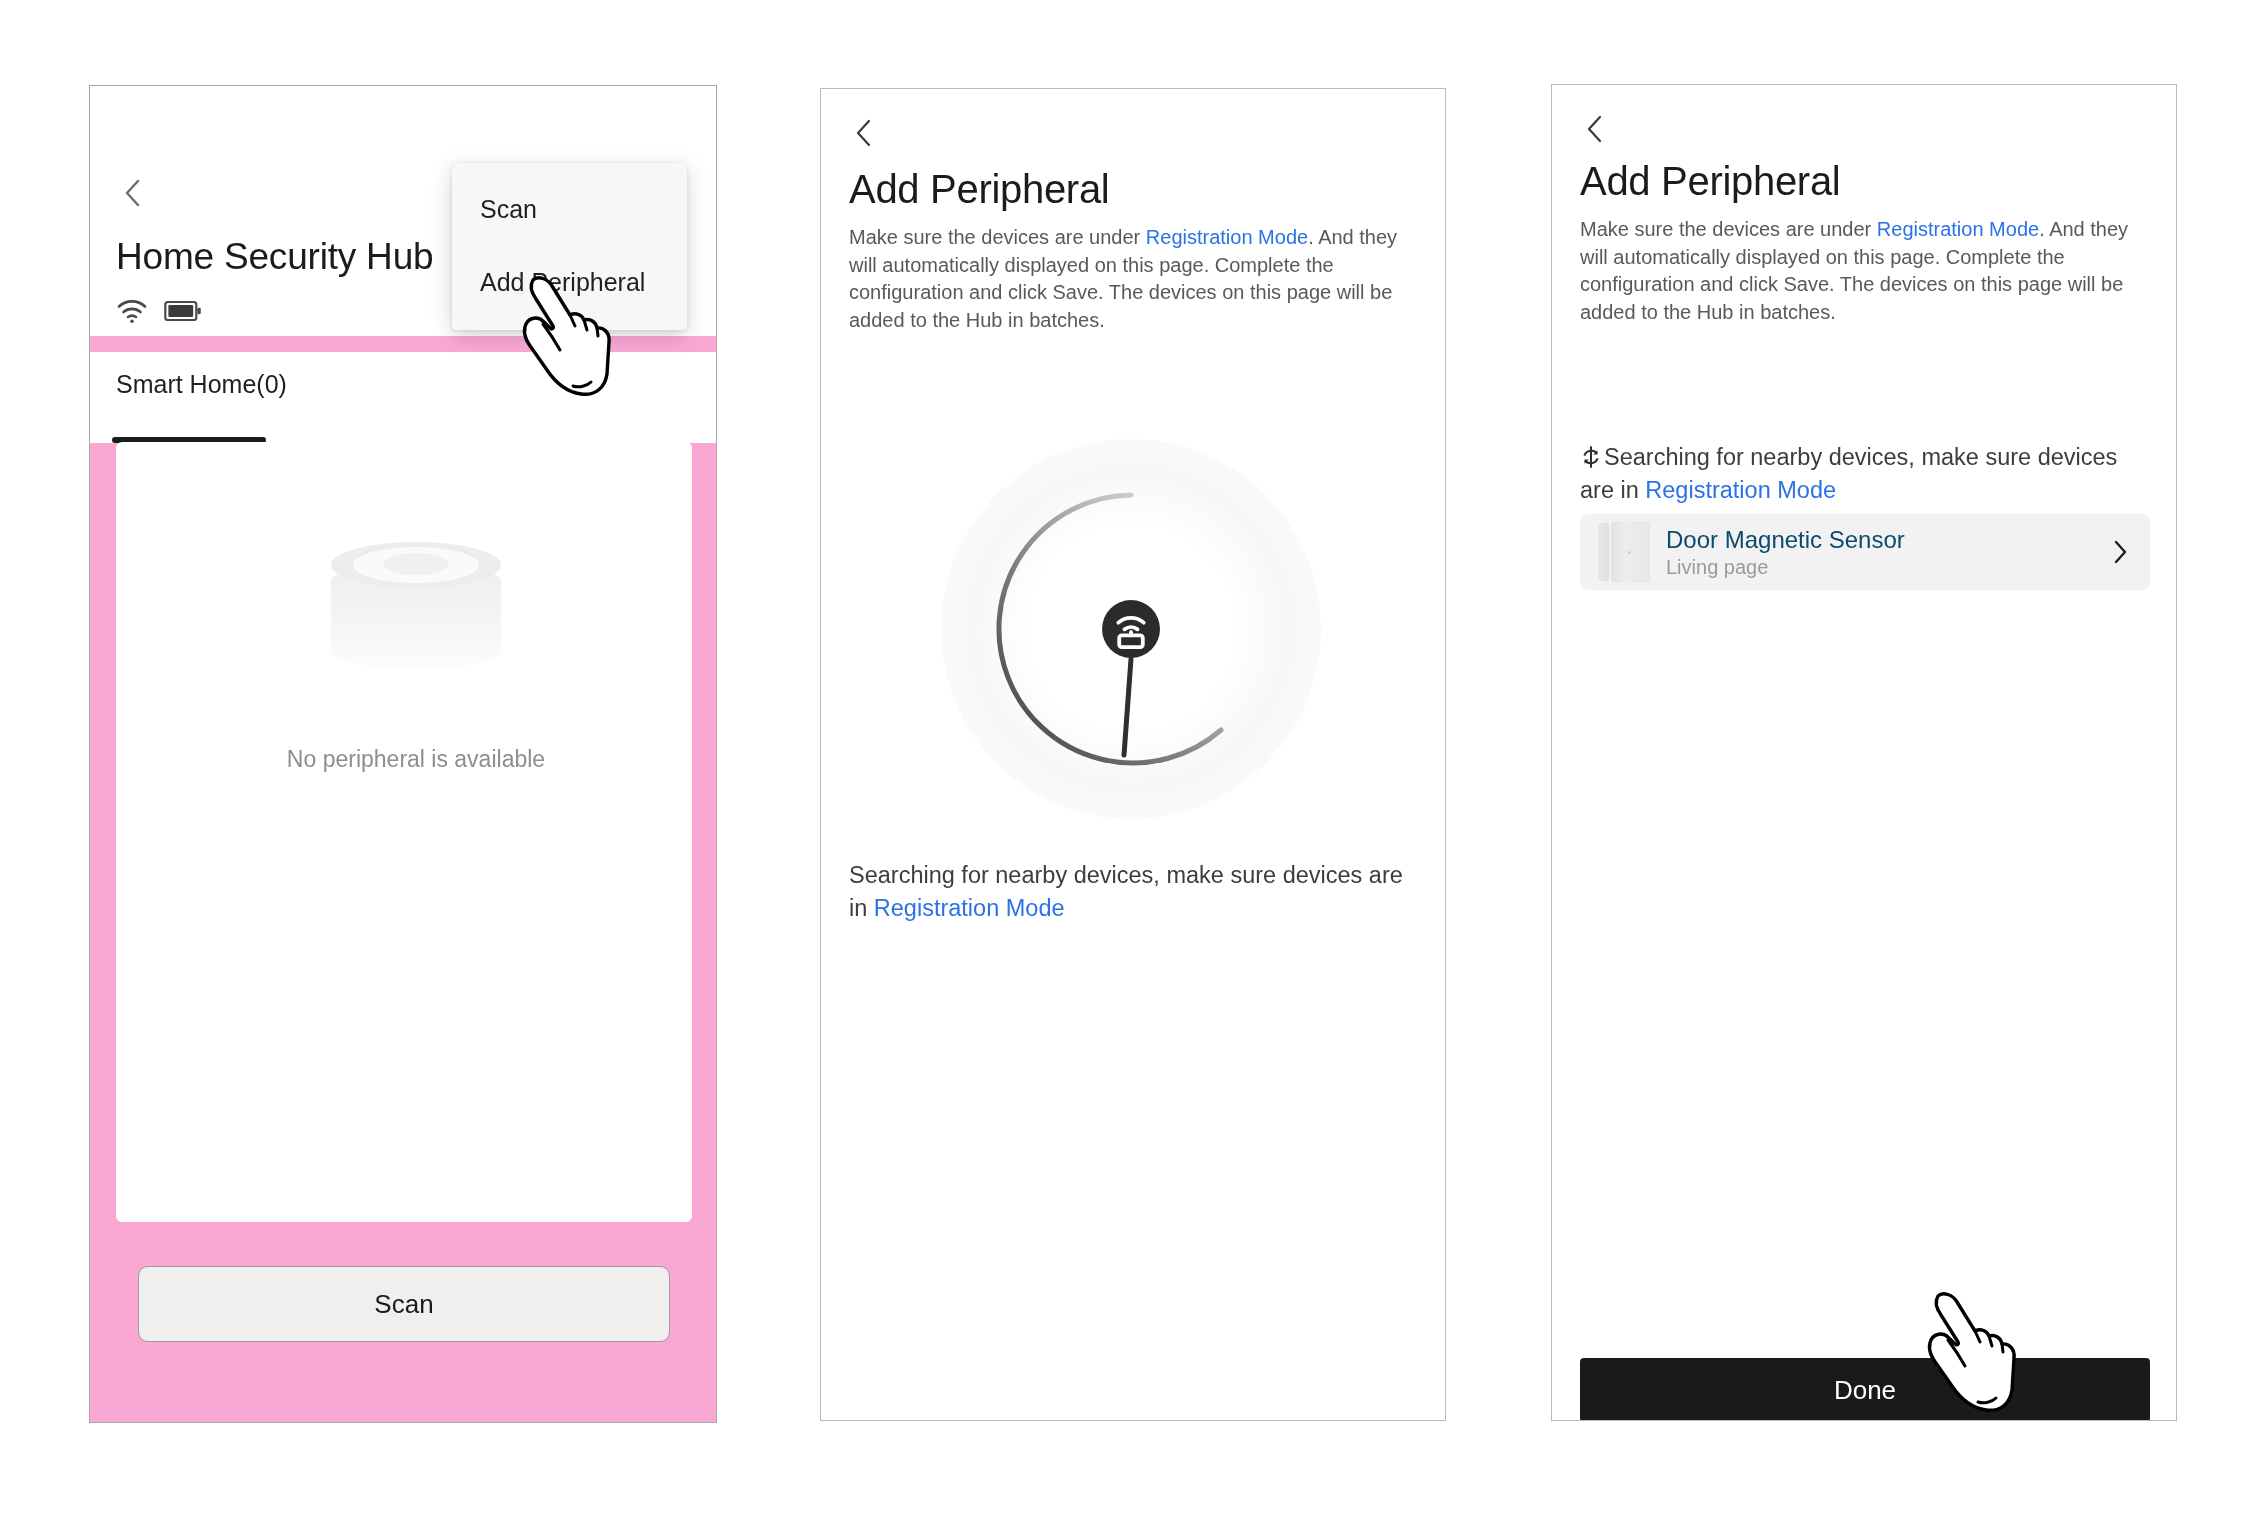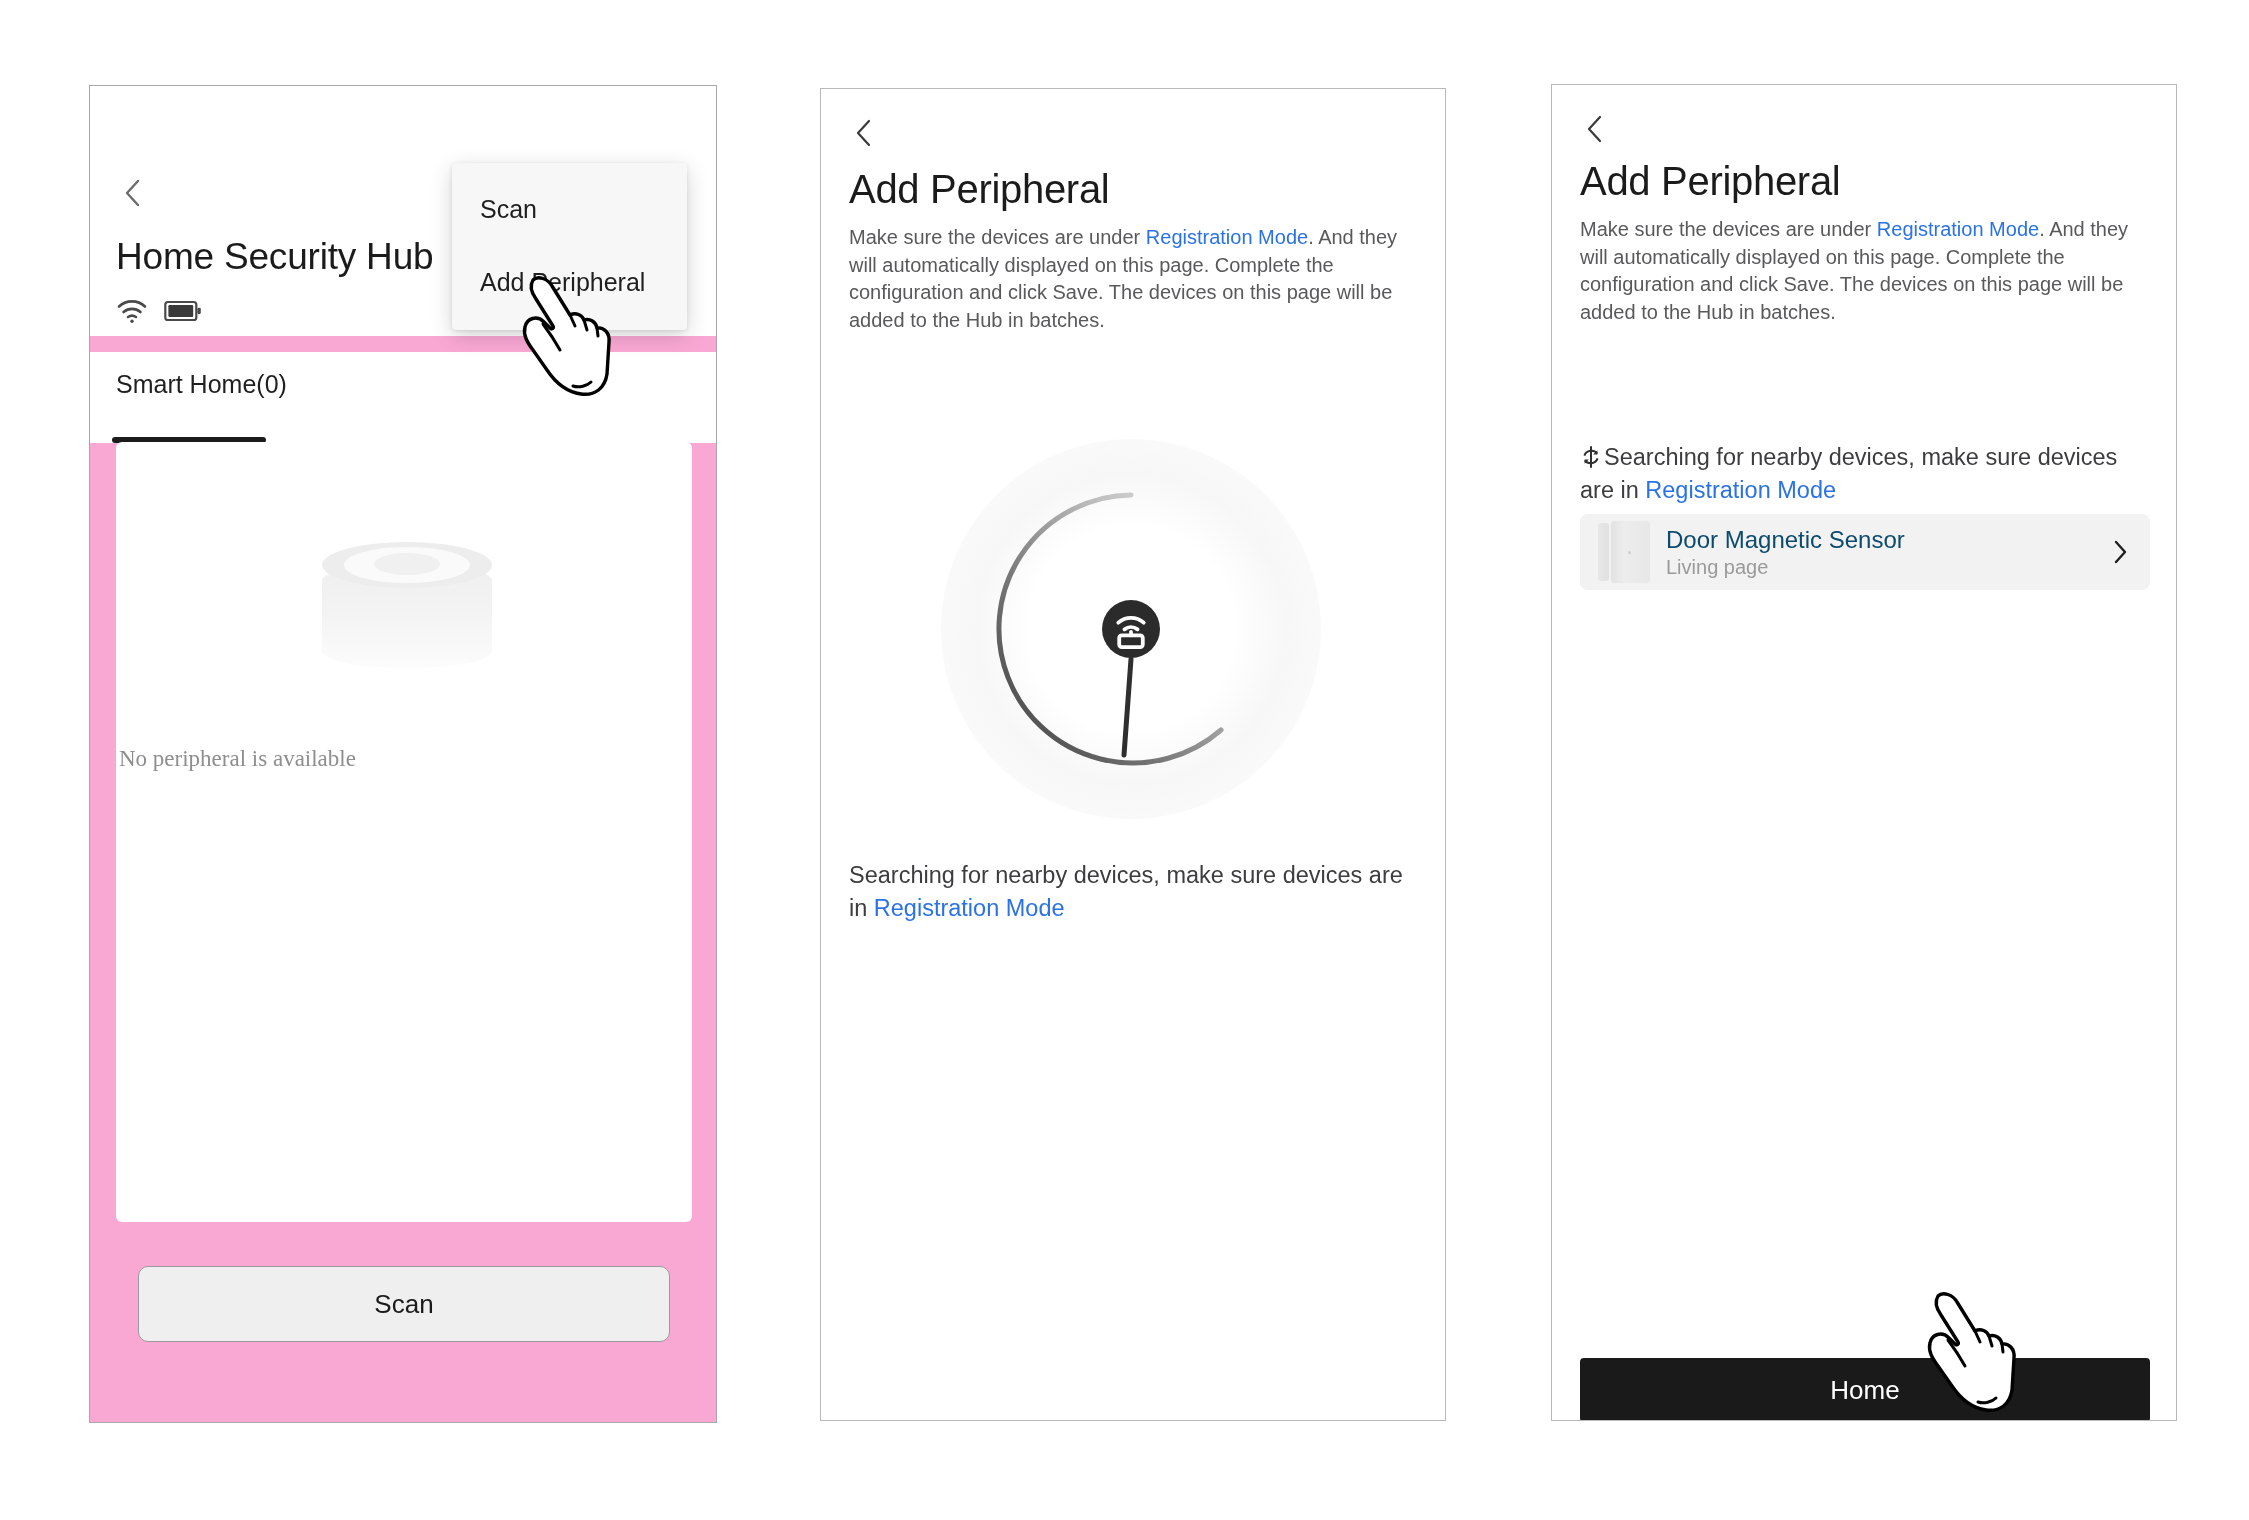--- a/index.html
+++ b/index.html
@@ -119,25 +119,24 @@
     position: absolute;
     left: 26px;
     top: 356px;
     width: 576px;
     height: 780px;
     background: #ffffff;
     border-radius: 6px;
   }
   .empty-wrap {
     position: absolute;
-    left: 3px;
+    left: 12px;
     top: 100px;
     width: 100%;
-    text-align: left;
-    font-family: Liberation Serif, serif;
+    text-align: center;
   }
   .empty-illu {
     width: 170px;
     height: 128px;
     margin: 0 auto 76px auto;
     position: relative;
   }
   .illu-body {
     position: absolute;
     left: 0; top: 22px;
@@ -543,21 +542,21 @@
         <div class="dev-name">Door Magnetic Sensor</div>
         <div class="dev-room">Living page</div>
       </div>
       <div class="dev-chev">
         <svg viewBox="0 0 16 28">
             <path d="M4 4 L13 14 L4 24" fill="none" stroke="#1f1f1f" stroke-width="2.4" stroke-linecap="round" stroke-linejoin="round"></path>
           </svg>
       </div>
     </div>
 
-    <div id="done-btn">Home</div>
+    <div id="done-btn">Done</div>
   </div>
 
   <div class="hand" id="hand-one">
     <svg viewBox="0 0 120 140">
       <path d="M30 8 C27 13 28 20 33 27 L50 54 C51 56 49 58 47 56 L41 50 C34 43 24 46 22 55 C20 63 24 70 30 78 L44 98 C52 110 64 120 78 122 C92 124 102 116 104 102 L106 70 C107 61 101 55 94 56 C93 50 87 46 81 48 C79 43 73 40 67 43 L49 14 C45 7 35 3 30 8 Z" fill="#ffffff" stroke="#000000" stroke-width="3.4" stroke-linejoin="round"></path>
       <path d="M67 43 L72 54" fill="none" stroke="#000000" stroke-width="3" stroke-linecap="round"></path>
       <path d="M81 48 L84 58" fill="none" stroke="#000000" stroke-width="3" stroke-linecap="round"></path>
       <path d="M94 56 L95 64" fill="none" stroke="#000000" stroke-width="3" stroke-linecap="round"></path>
       <path d="M40 52 C46 60 52 69 57 78" fill="none" stroke="#000000" stroke-width="3" stroke-linecap="round"></path>
       <path d="M70 114 C76 116 84 114 88 110" fill="none" stroke="#000000" stroke-width="3" stroke-linecap="round"></path>

